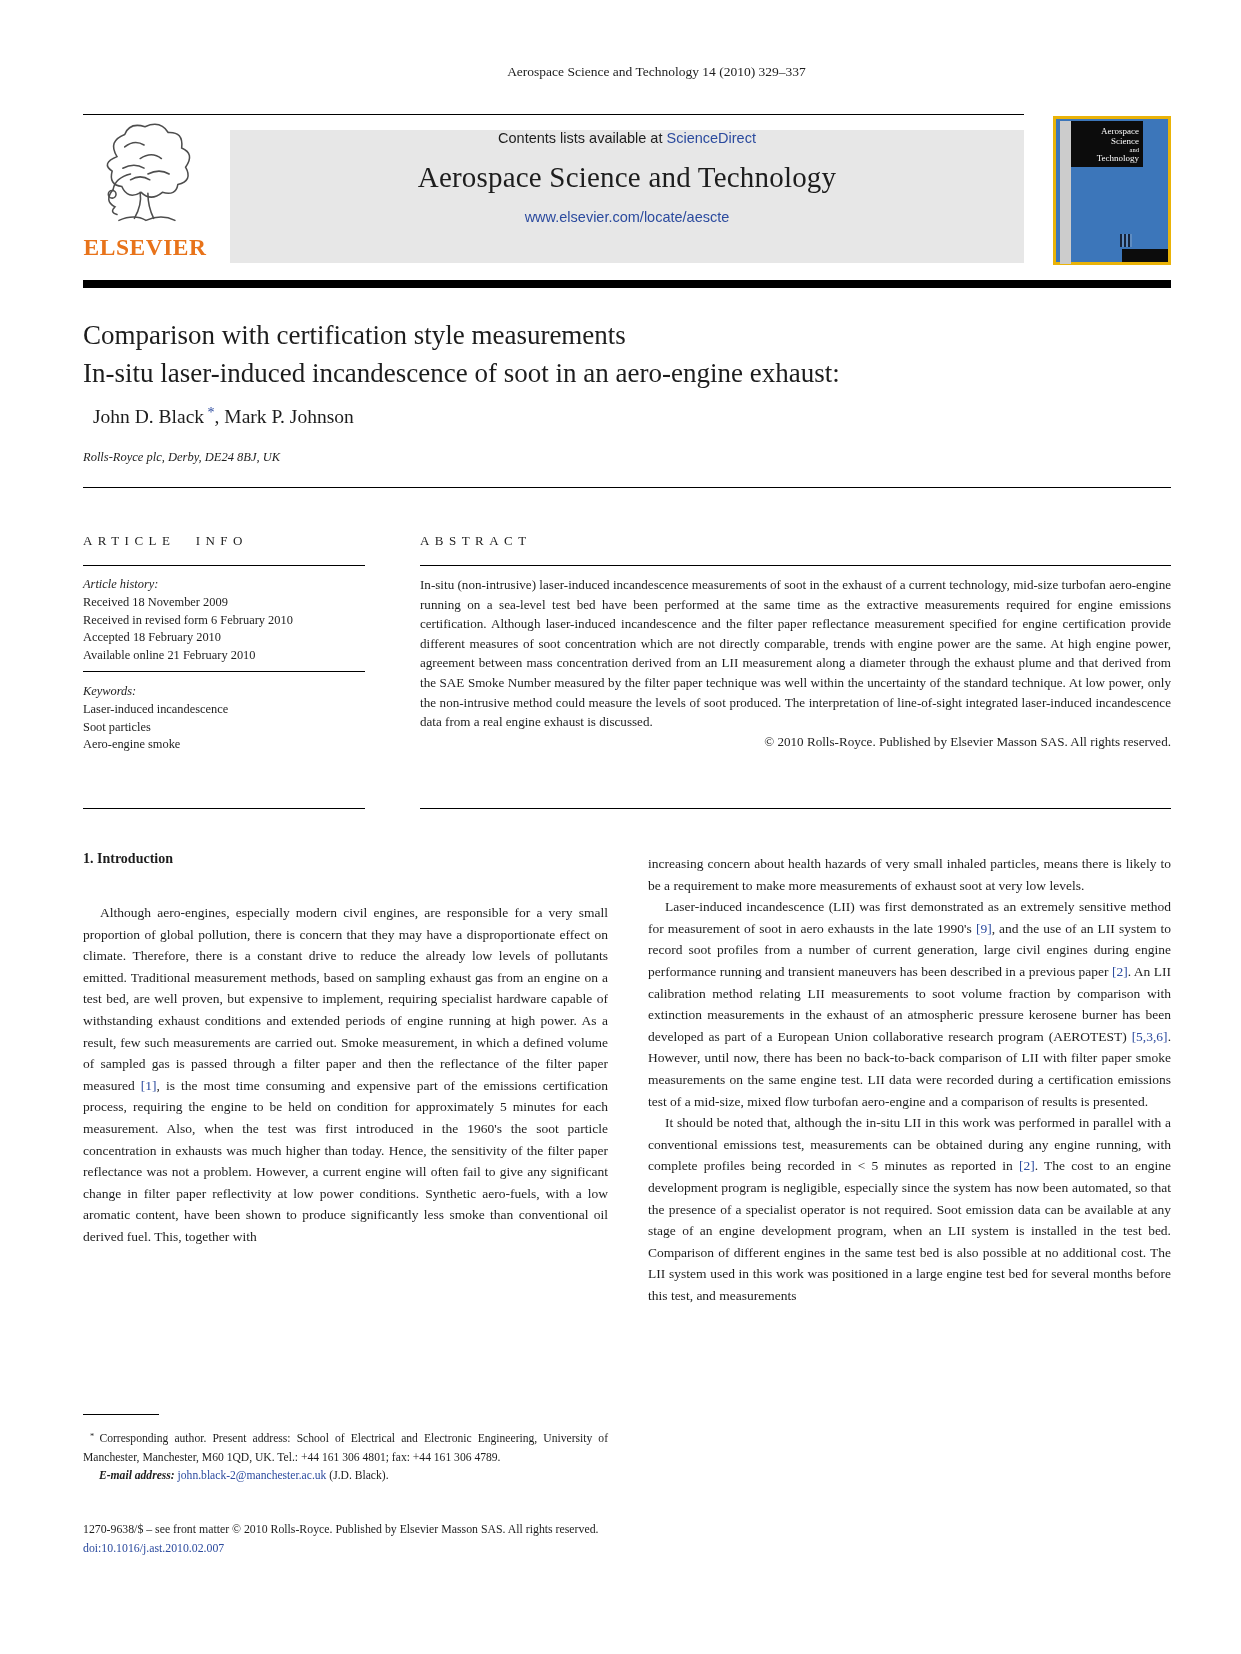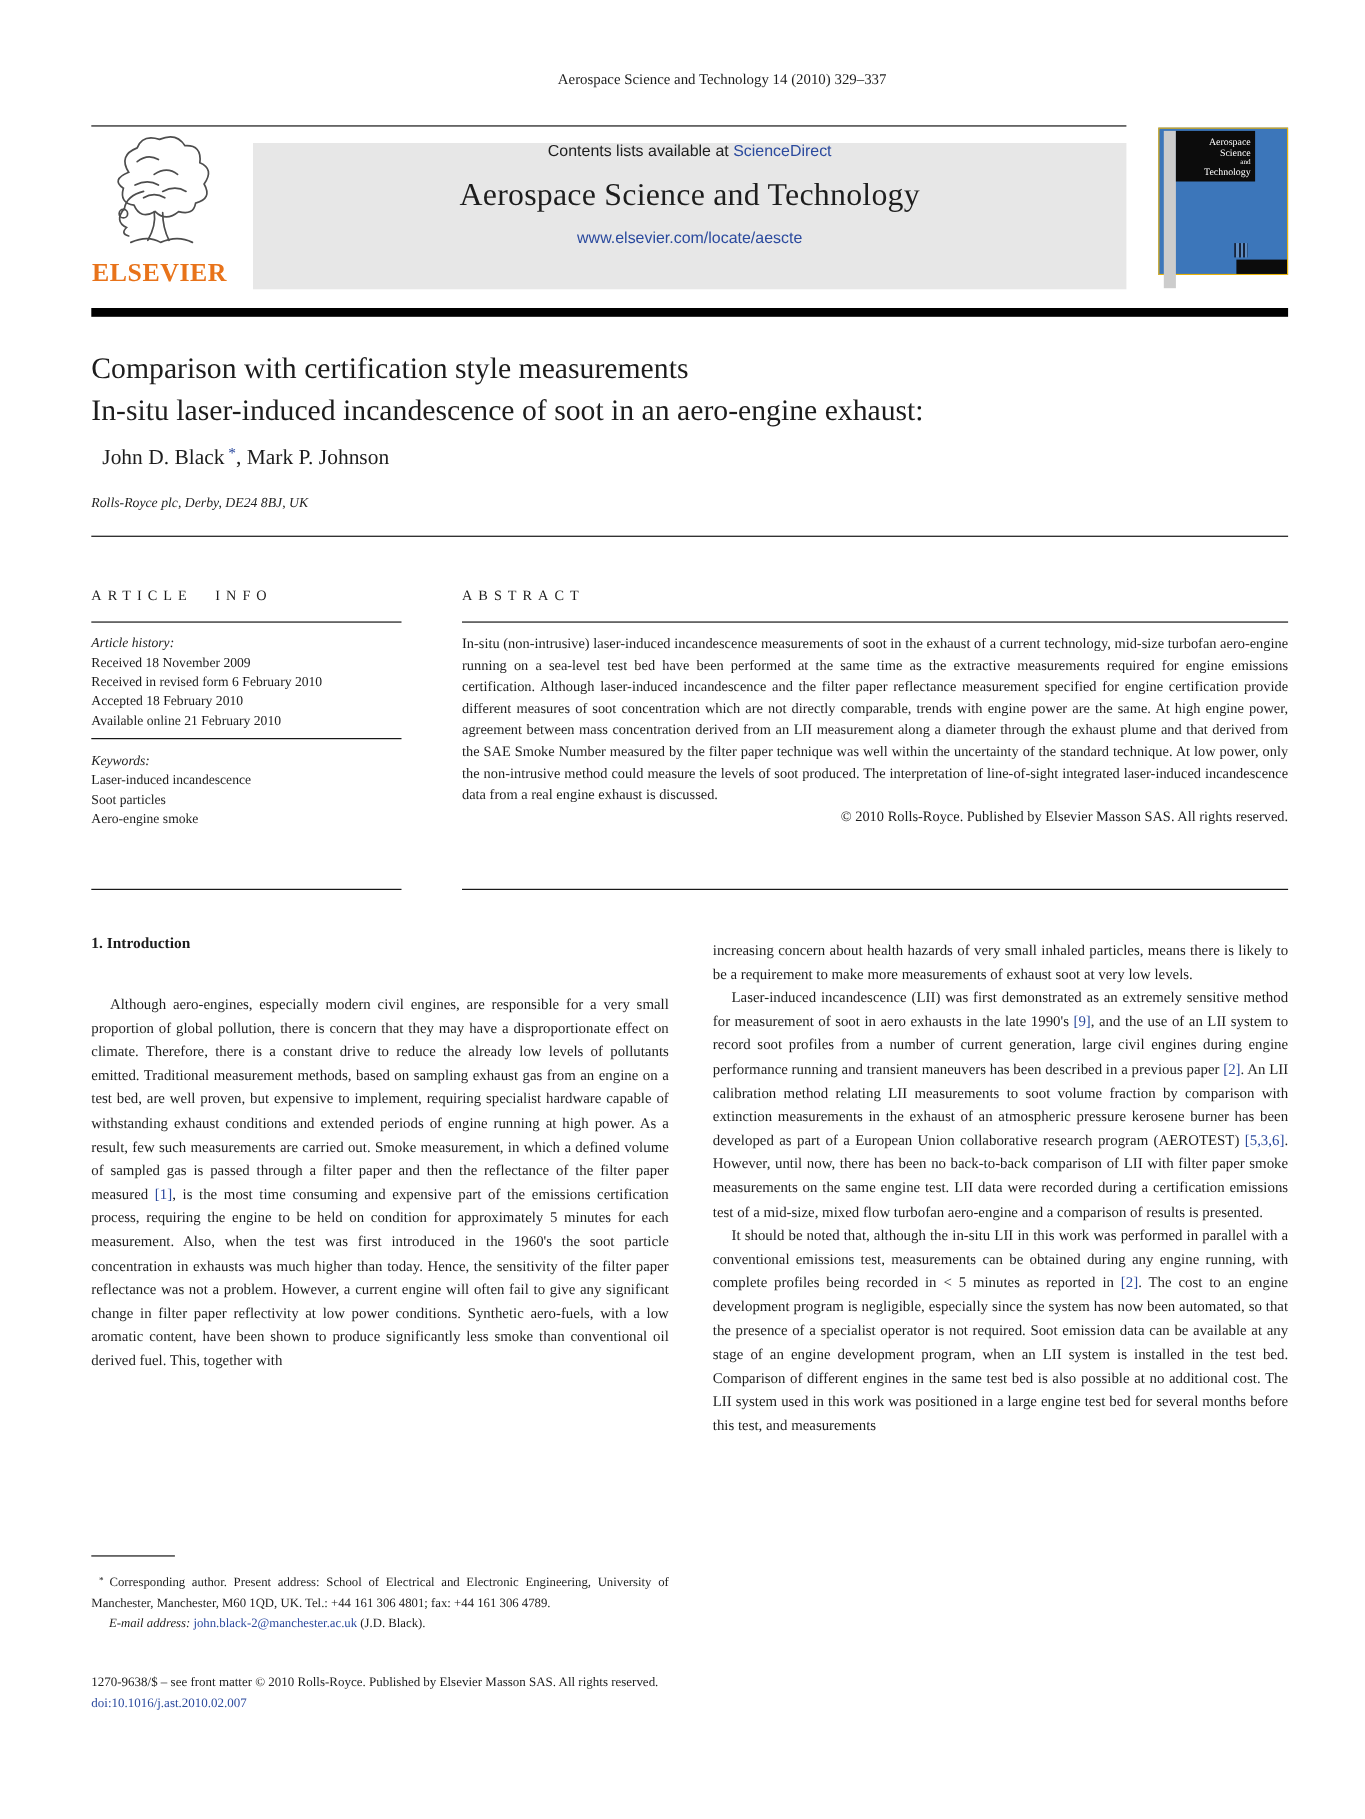--- a/index.html
+++ b/index.html
@@ -9,39 +9,39 @@
     --banner-gray:#e7e7e7;
     --ink:#1d1d1d;
   }
   html,body{margin:0;padding:0;background:#fff;}
   .page{
     position:relative;width:1241px;height:1654px;background:#fff;
     font-family:"Liberation Serif",serif;color:var(--ink);overflow:hidden;
   }
   .sans{font-family:"Liberation Sans",sans-serif;}
   .link{color:var(--blue);}
-  .it{font-style:italic;}
+  .it{font-style:italic;font-weight:bold;}
   .sup{position:relative;top:-0.42em;font-size:72%;}
   .block{display:block;}
   .tiny{font-size:6.5px;line-height:7px;}
   .rule{position:absolute;background:#000;height:1px;}
 
   .running-head{position:absolute;top:64px;left:0;width:100%;text-align:center;font-size:13.5px;padding-left:36px;}
 
   .head-rule{left:83px;top:114px;width:941px;}
 
   .elsevier{position:absolute;left:83px;top:118px;width:124px;height:146px;text-align:center;}
   .elsevier-word{margin-top:0;font-size:23.5px;color:var(--orange);letter-spacing:.5px;font-weight:bold;font-family:"Liberation Serif",serif;}
 
   .banner{position:absolute;left:230px;top:130px;width:794px;height:133px;background:var(--banner-gray);text-align:center;}
   .contents-line{font-size:14.5px;}
   .journal-title{margin-top:15px;font-size:29px;letter-spacing:.2px;}
   .journal-url{margin-top:15px;font-size:14.5px;color:var(--blue);}
 
-  .cover{position:absolute;left:1053px;top:116px;width:118px;height:134px;background:var(--cover-blue);border:1px solid #eab308;box-sizing:border-box;}
+  .cover{position:absolute;left:1053px;top:116px;width:118px;height:149px;background:var(--cover-blue);border:3px solid #eab308;box-sizing:border-box;}
   .cover-strip{position:absolute;left:4px;top:2px;width:11px;height:143px;background:#cccccc;}
   .cover-band{position:absolute;left:15px;top:2px;width:72px;height:46px;background:#0c0c0c;color:#fff;text-align:right;box-sizing:border-box;padding:5px 4px 0 0;font-size:9px;line-height:10px;}
   .cover-emblem{position:absolute;right:36px;bottom:15px;width:12px;height:13px;background:repeating-linear-gradient(90deg,#16233a 0 2px,#5e8cc2 2px 4px);}
   .cover-corner{position:absolute;right:0;bottom:0;width:46px;height:13px;background:#0c0c0c;}
 
   .thick-rule{position:absolute;left:83px;top:280px;width:1088px;height:8px;background:#000;}
 
   .title{position:absolute;left:83px;top:316px;width:1040px;font-size:27px;line-height:38px;}
   .authors{position:absolute;left:83px;top:406px;font-size:19.5px;margin-left:10px;}
   .affiliation{position:absolute;left:83px;top:450px;font-size:12.5px;font-style:italic;}

